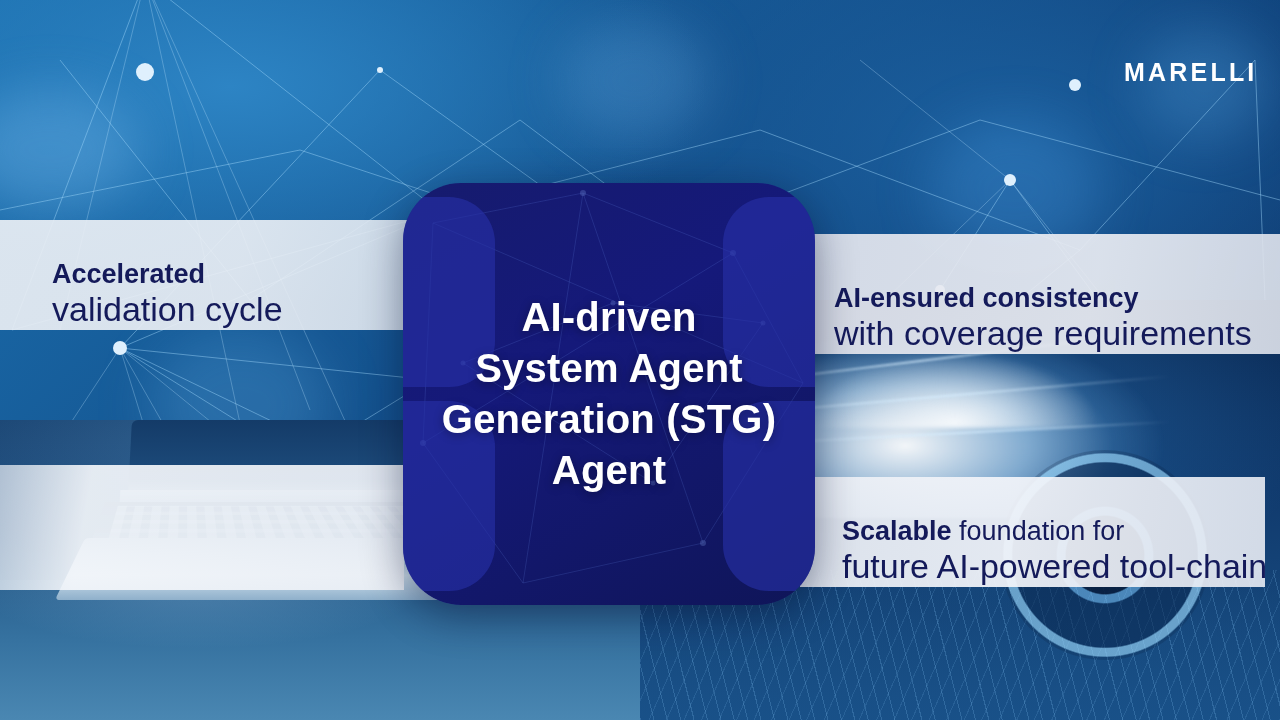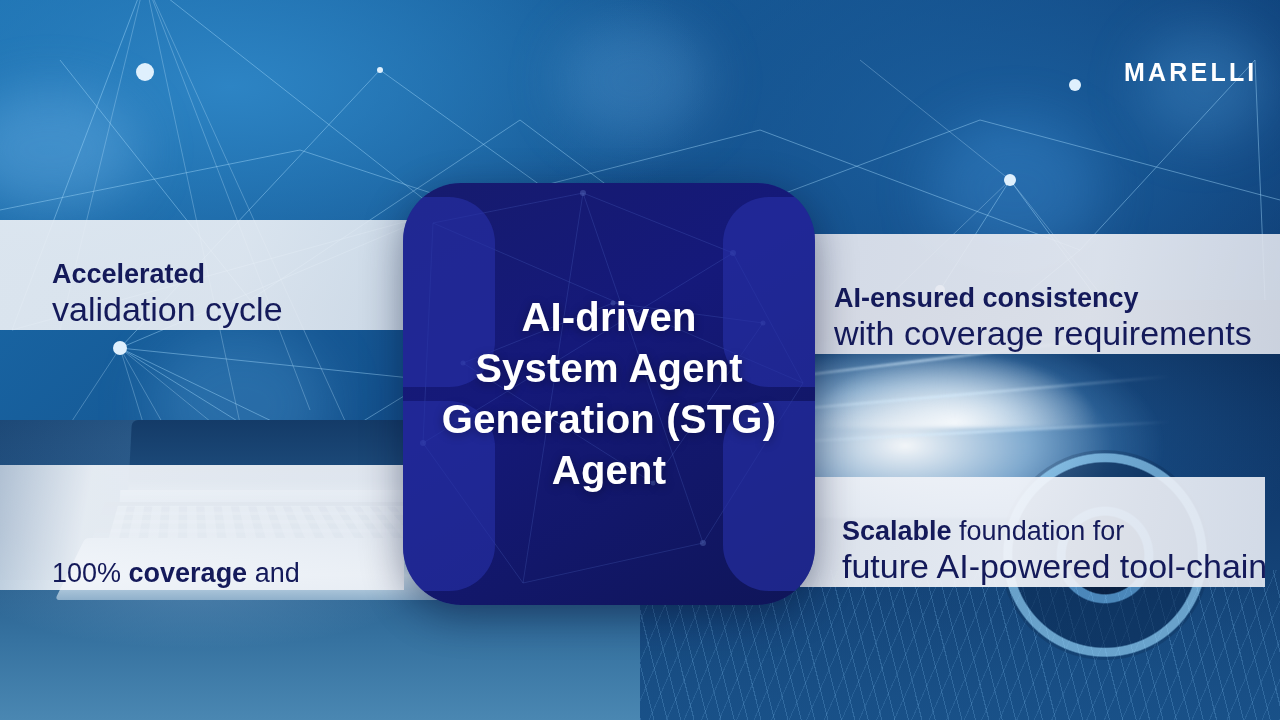--- a/index.html
+++ b/index.html
@@ -319,23 +319,20 @@
     <div class="inner">
       <div class="line l1">
         <b>AI-ensured consistency</b>
       </div>
       <div class="line l2">with coverage requirements</div>
     </div>
   </div>
 
   <div class="banner banner-bl">
     <div class="inner">
-      <div class="line l1">
-        <span>100% </span><b>coverage</b><span> and</span>
-      </div>
     </div>
   </div>
 
   <div class="banner banner-br">
     <div class="inner">
       <div class="line l1">
         <b>Scalable</b><span> foundation for</span>
       </div>
       <div class="line l2">future AI-powered tool-chain</div>
     </div>

